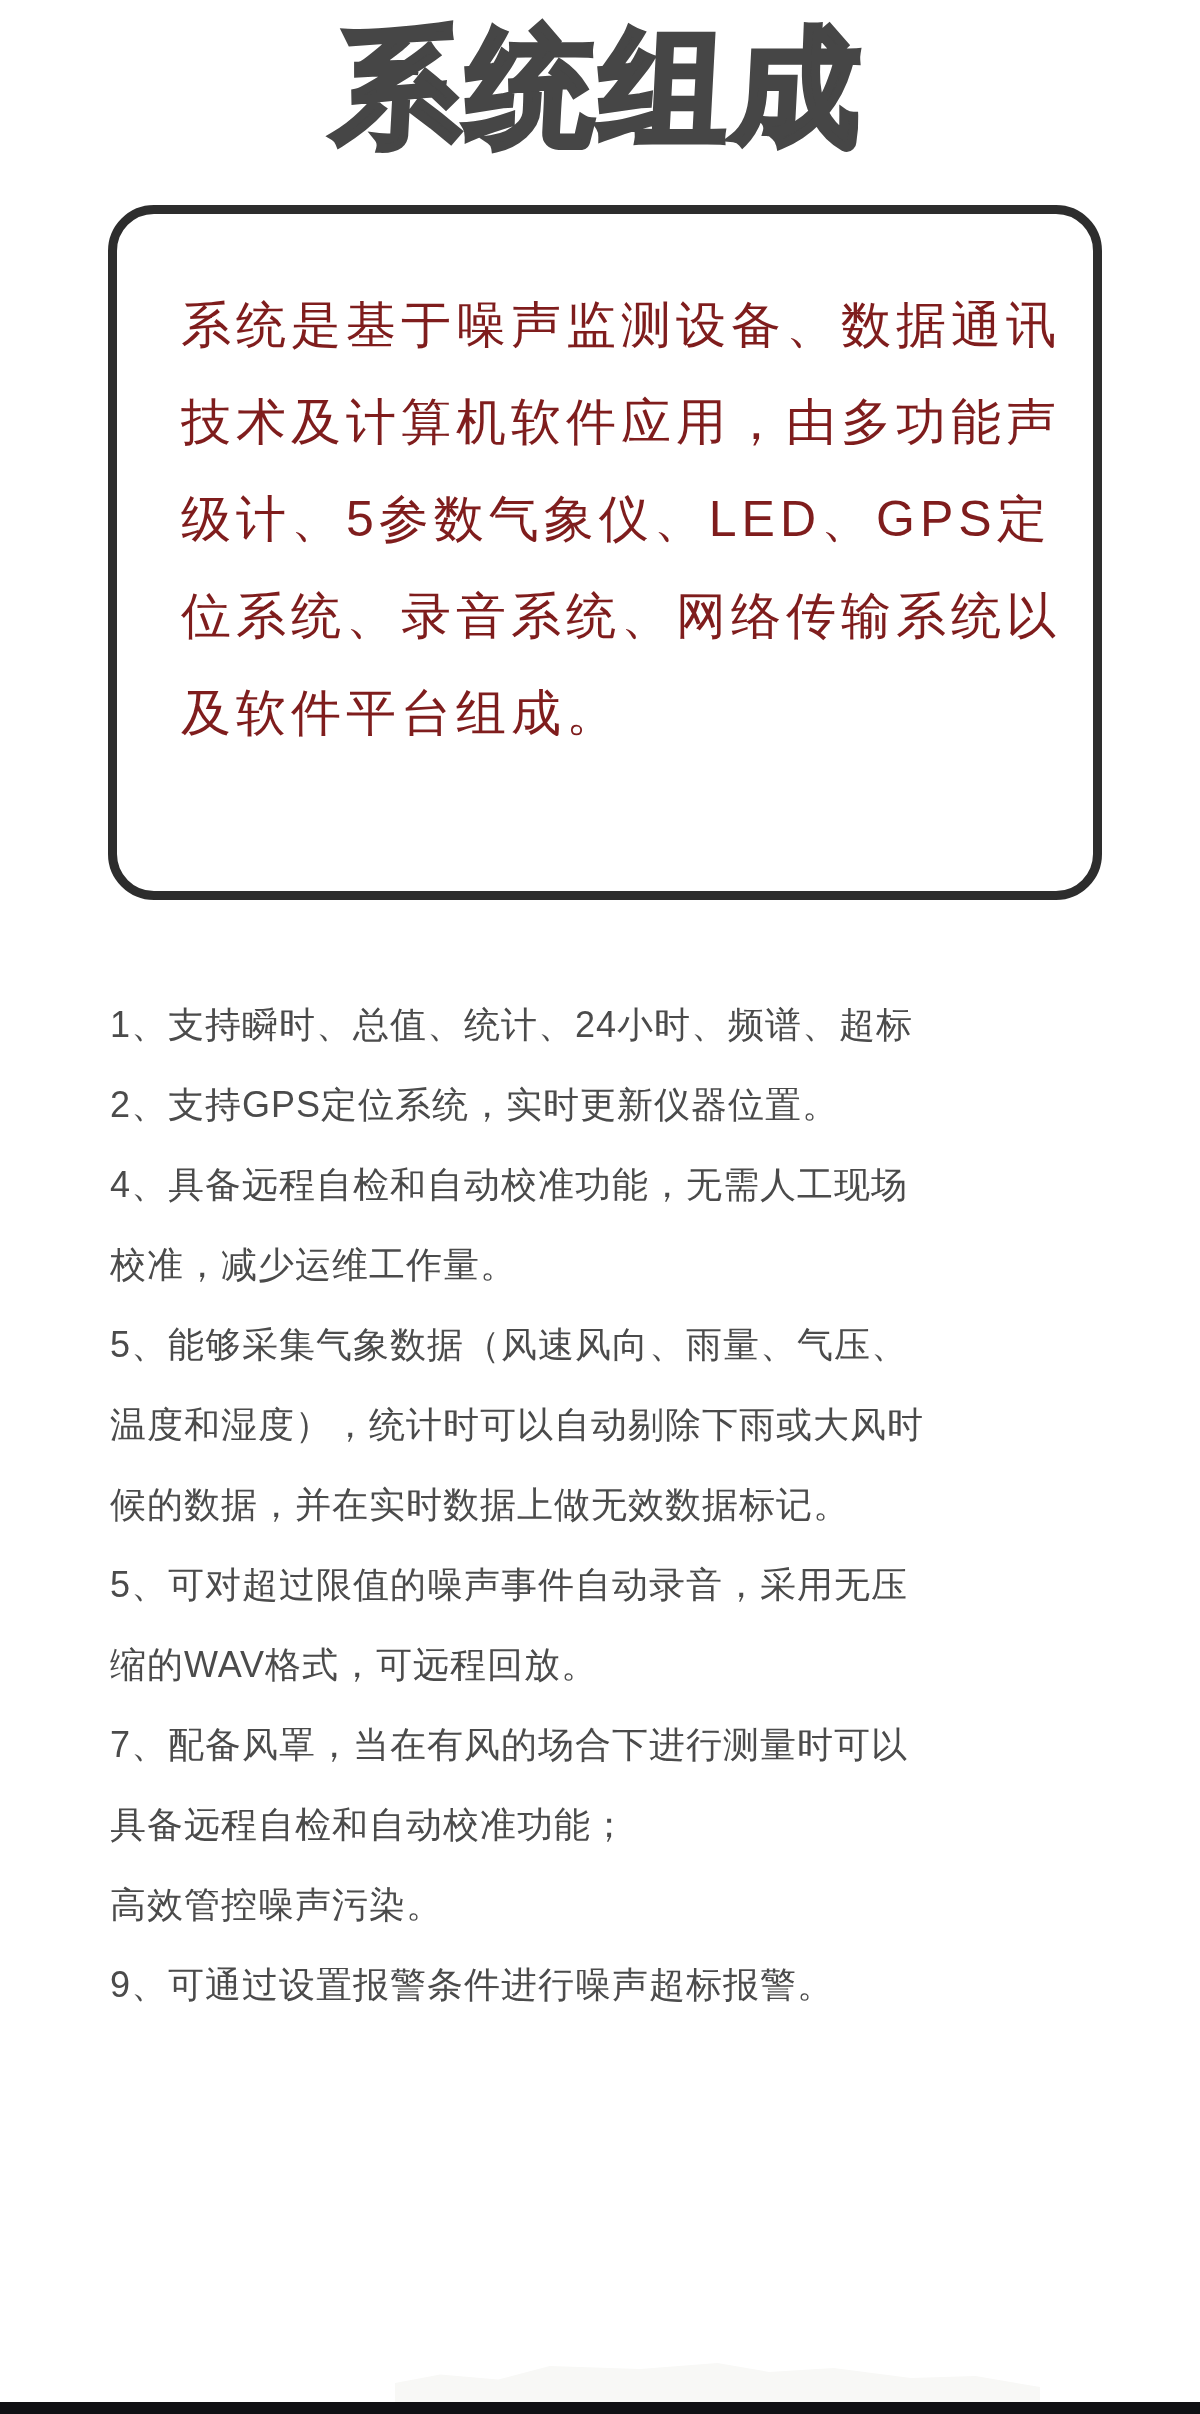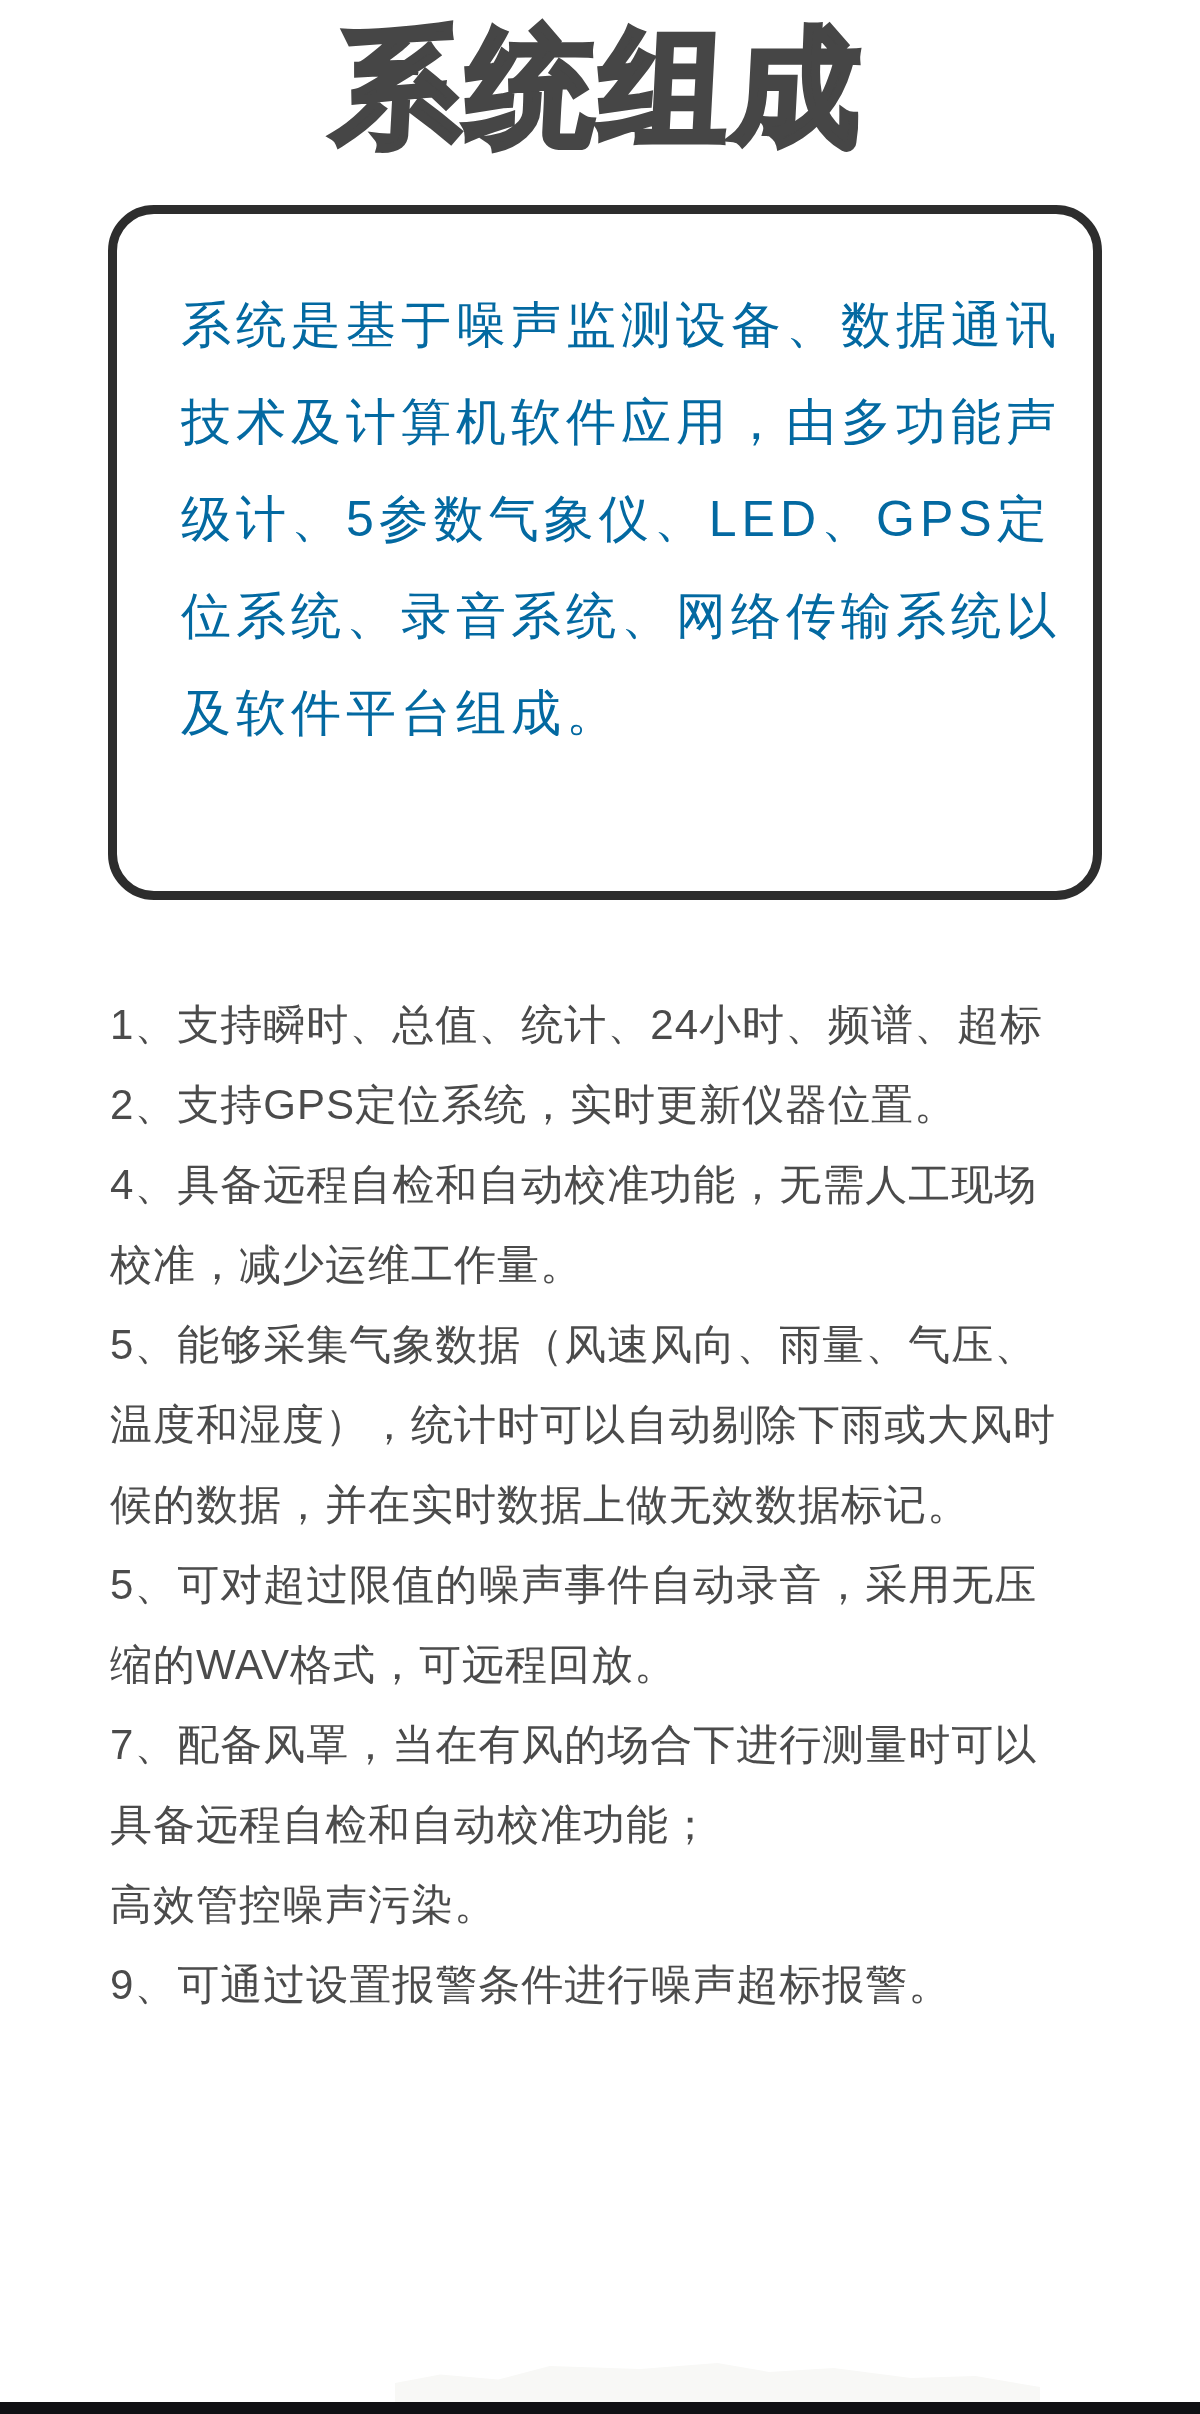--- a/index.html
+++ b/index.html
@@ -42,36 +42,36 @@
     border: 9px solid #2d2d2d;
     border-radius: 46px;
     padding: 63px 20px 0 64px;
     background: #ffffff;
   }
   .intro-line {
     height: 97px;
     line-height: 97px;
     font-size: 50px;
     font-weight: 400;
-    color: #0369a1;
+    color: #7f1d1d;
     letter-spacing: 5px;
     white-space: nowrap;
   }
 
   
   .features {
     position: absolute;
     left: 110px;
     top: 985px;
     width: 1030px;
   }
   .feature-line {
     height: 80px;
     line-height: 80px;
-    font-size: 42px;
+    font-size: 36px;
     font-weight: 400;
     color: #4b4b4b;
     letter-spacing: 1px;
     white-space: nowrap;
   }
 
   
   .faded-watermark {
     position: absolute;
     left: 395px;

